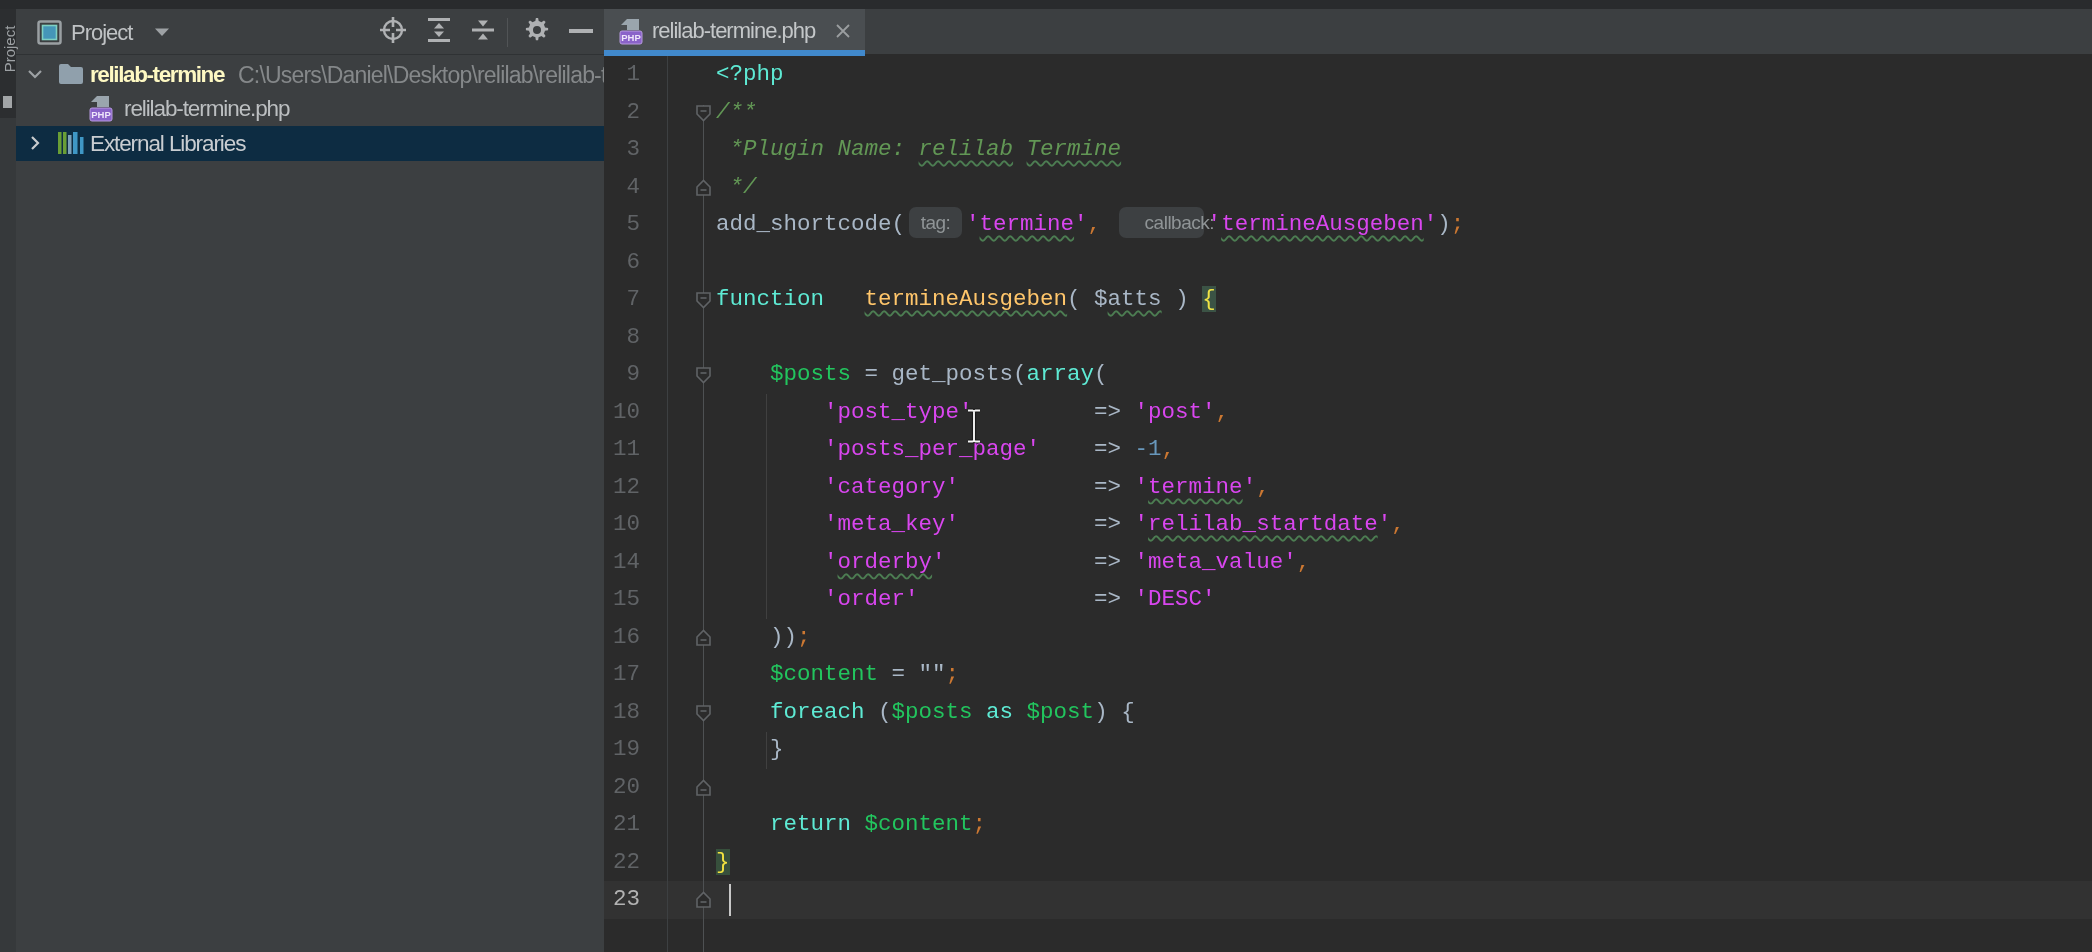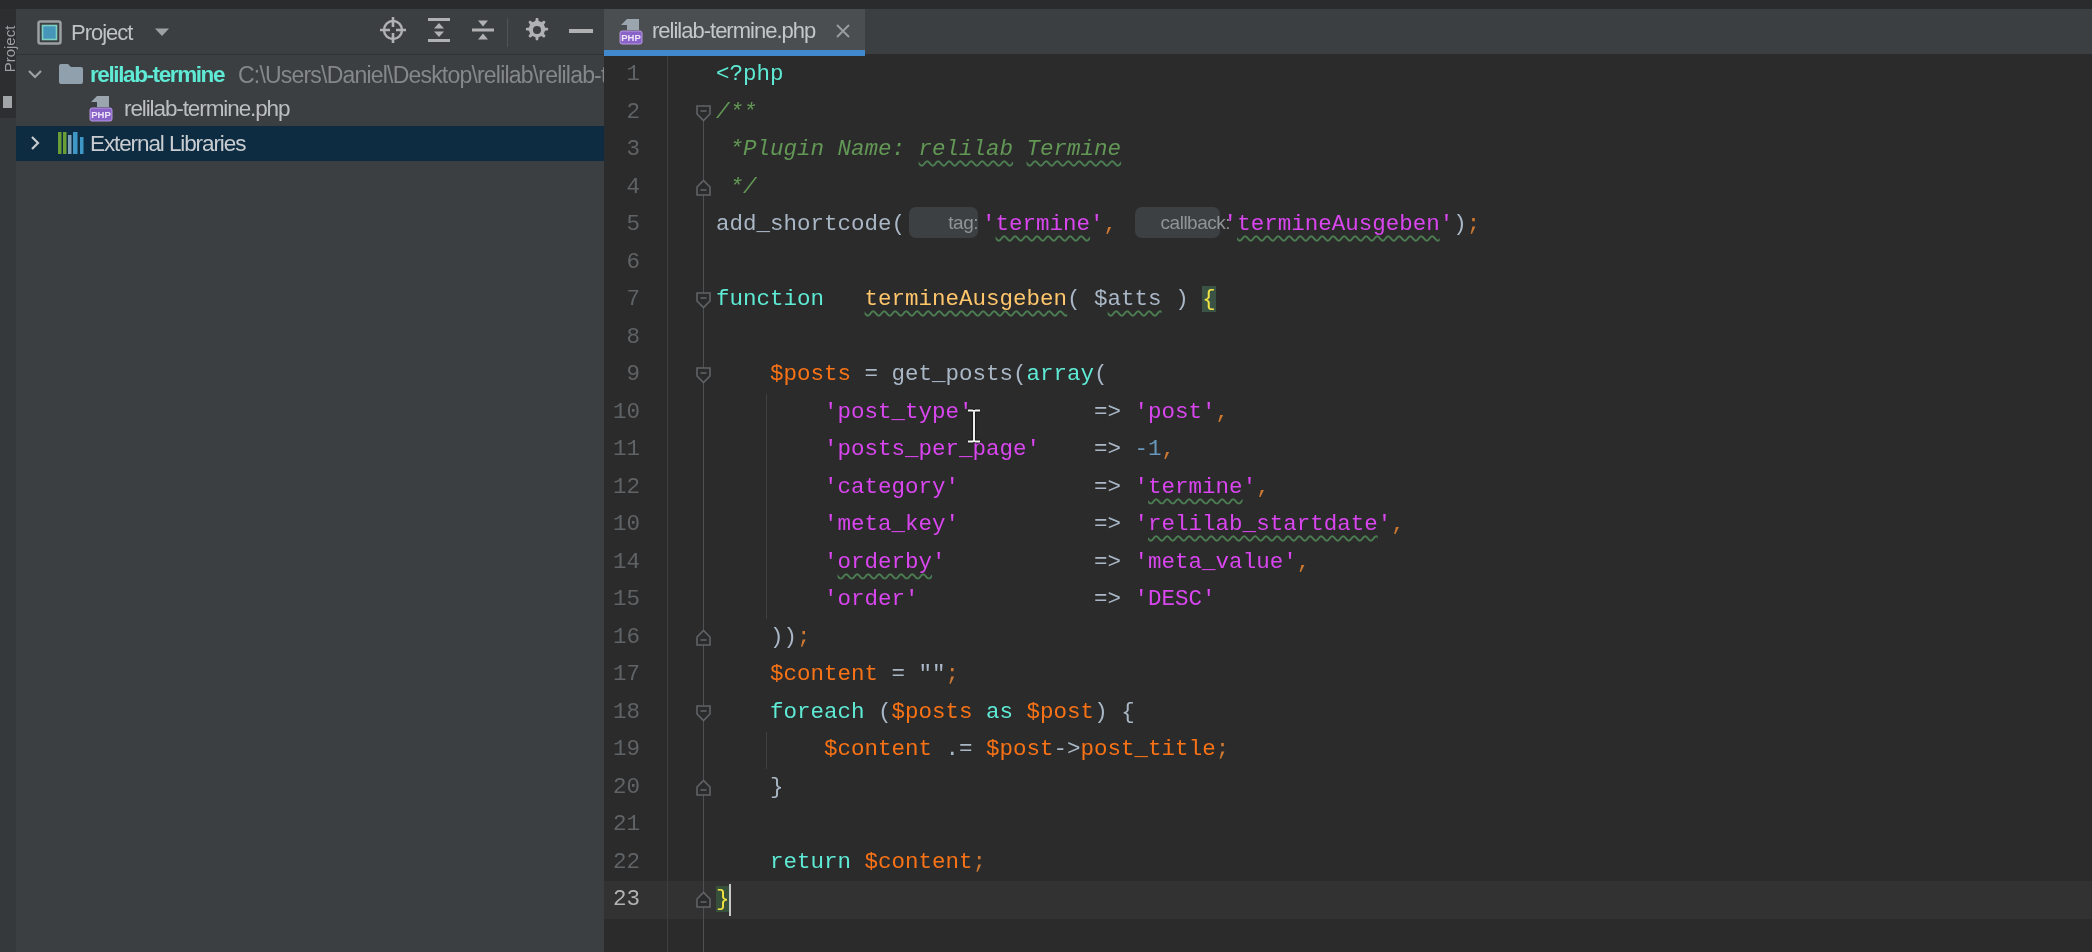--- a/index.html
+++ b/index.html
@@ -43,21 +43,21 @@
 
   #gutline1 { left:667px; top:54px; width:1px; height:898px; background:#3d4042; }
   #foldline { left:703px; top:105px; width:1px; height:847px; background:#4e5153; }
 
   #code { left:716px; top:56px; font-family:"Liberation Mono", monospace; font-size:22.5px; color:#a9b7c6; }
   #code div.cl { height:37.5px; line-height:37.5px; white-space:pre; }
 
   .kw  { color:#5eead4; }
   .str { color:#d946ef; }
   .num { color:#6897bb; }
-  .vr  { color:#f97316;text-align:center; }
+  .vr  { color:#22c55e;text-align:center; }
   .cmt { color:#629755; font-style:italic; }
   .fn  { color:#ffc66b; }
   .semi{ color:#cc7832; }
   .wv  { text-decoration:underline; text-decoration-style:wavy; text-decoration-color:#4c7d52;
          text-decoration-thickness:2px; text-underline-offset:5px; text-decoration-skip-ink:none; }
   .chip{ display:inline-block; background:#3d4042; color:#8f9496; border-radius:7px;
          font-family:"Liberation Sans", sans-serif; font-size:19px; line-height:31px; height:31px;
          margin:0 4px; text-align:center; vertical-align:1px; letter-spacing:-0.5px; }
   .pn  { color:#cc7832; }
   .bh1 { background:#3b5345; color:#efe345; }
@@ -109,21 +109,21 @@
       <rect class="abs" style="left:553px;top:20px;width:24px;height:3.5px;background:#afb1b3;"></rect>
     </div>
     <div class="abs" id="row-sel"></div>
     <div class="abs trow" id="trow1" style="top:48px;">
       <svg class="abs" style="left:10px;top:8px;" width="18" height="18" viewBox="0 0 18 18">
         <path d="M3 6 L9 12 L15 6" stroke="#9da1a4" stroke-width="2.2" fill="none"></path>
       </svg>
       <svg class="abs" style="left:42px;top:5px;" width="26" height="24" viewBox="0 0 26 24">
         <path d="M1 4 Q1 2 3 2 L10 2 L13 5 L23 5 Q25 5 25 7 L25 20 Q25 22 23 22 L3 22 Q1 22 1 20 Z" fill="#90a0ac"></path>
       </svg>
-      <span class="txt" style="left:74px; color:#5eead4; font-weight:bold; letter-spacing:-1.4px;">relilab-termine</span>
+      <span class="txt" style="left:74px; color:#fef9c3; font-weight:bold; letter-spacing:-1.4px;">relilab-termine</span>
       <span class="txt" style="left:222px; color:#85888a; font-size:23px; letter-spacing:-0.8px;">C:\Users\Daniel\Desktop\relilab\relilab-t</span>
     </div>
     <div class="abs trow" id="trow2" style="top:82px;">
       <svg class="abs" style="left:72px;top:4px;" width="27" height="27" viewBox="0 0 27 27">
         <path d="M9 1 L21 1 L21 12 L9 12 Z" fill="#9aa5ad"></path>
         <path d="M3 7 L9 1 L9 7 Z" fill="#9aa5ad"></path>
         <rect x="2" y="13" width="22" height="13" rx="2" fill="#8a63c9" stroke="#b79ae0" stroke-width="1"></rect>
         <text x="13" y="23" font-size="9.5" font-weight="bold" fill="#efe6fb" text-anchor="middle" font-family="Liberation Sans">PHP</text>
       </svg>
       <span class="txt" style="left:108px;">relilab-termine.php</span>
@@ -189,35 +189,34 @@
     <div>21</div>
     <div>22</div>
     <div class="cur">23</div>
   </div>
 
   <div class="abs" id="code">
     <div class="cl"><span class="kw">&lt;?php</span></div>
     <div class="cl"><span class="cmt">/**</span></div>
     <div class="cl"><span class="cmt"> *Plugin Name: <span class="wv">relilab</span> <span class="wv">Termine</span></span></div>
     <div class="cl"><span class="cmt"> */</span></div>
-    <div class="cl">add_shortcode(<span class="chip" style="width:69px;text-align:right;">tag:</span><span class="str">'<span class="wv">termine</span>'</span><span class="pn">,</span> <span class="chip" style="width:85px;padding-left:26px;">callback:</span><span class="str">'<span class="wv">termineAusgeben</span>'</span>)<span class="pn">;</span></div>
+    <div class="cl">add_shortcode(<span class="chip" style="width:53px;">tag:</span><span class="str">'<span class="wv">termine</span>'</span><span class="pn">,</span> <span class="chip" style="width:85px;padding-left:26px;">callback:</span><span class="str">'<span class="wv">termineAusgeben</span>'</span>)<span class="pn">;</span></div>
     <div class="cl"></div>
     <div class="cl"><span class="kw">function</span>   <span class="fn wv">termineAusgeben</span>( $<span class="wv">atts</span> ) <span class="bh1">{</span></div>
     <div class="cl"></div>
     <div class="cl">    <span class="vr">$posts</span> = get_posts(<span class="kw">array</span>(</div>
     <div class="cl">        <span class="str">'post_type'</span>         =&gt; <span class="str">'post'</span><span class="pn">,</span></div>
     <div class="cl">        <span class="str">'posts_per_page'</span>    =&gt; <span class="num">-1</span><span class="pn">,</span></div>
     <div class="cl">        <span class="str">'category'</span>          =&gt; <span class="str">'<span class="wv">termine</span>'</span><span class="pn">,</span></div>
     <div class="cl">        <span class="str">'meta_key'</span>          =&gt; <span class="str">'<span class="wv">relilab_startdate</span>'</span><span class="pn">,</span></div>
     <div class="cl">        <span class="str">'<span class="wv">orderby</span>'</span>           =&gt; <span class="str">'meta_value'</span><span class="pn">,</span></div>
     <div class="cl">        <span class="str">'order'</span>             =&gt; <span class="str">'DESC'</span></div>
     <div class="cl">    ))<span class="semi">;</span></div>
     <div class="cl">    <span class="vr">$content</span> = ""<span class="semi">;</span></div>
     <div class="cl">    <span class="kw">foreach</span> (<span class="vr">$posts</span> <span class="kw">as</span> <span class="vr">$post</span>) {</div>
-    <div class="cl">        <span class="vr">$content</span> .= <span class="vr">$post</span>-&gt;<span class="vr">post_title</span><span class="pn">;</span></div>
     <div class="cl">    }</div>
     <div class="cl"></div>
     <div class="cl">    <span class="kw">return</span> <span class="vr">$content</span><span class="pn">;</span></div>
     <div class="cl"><span class="bh2">}</span></div>
   </div>
 
   <div class="abs" id="caret"></div>
 
   <svg class="abs" style="left:695px;top:104px;" width="17" height="18" viewBox="0 0 17 18">
     <path d="M2 2 L15 2 L15 10 L8.5 16.5 L2 10 Z" fill="#2b2b2b" stroke="#606366" stroke-width="1.6"></path>

